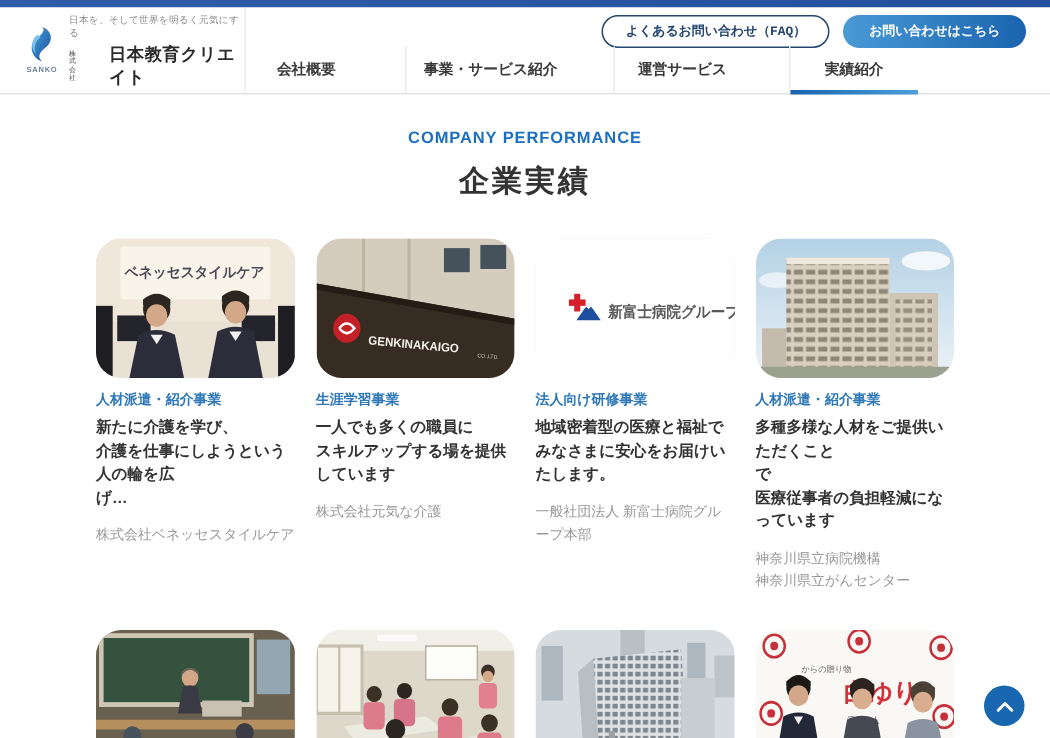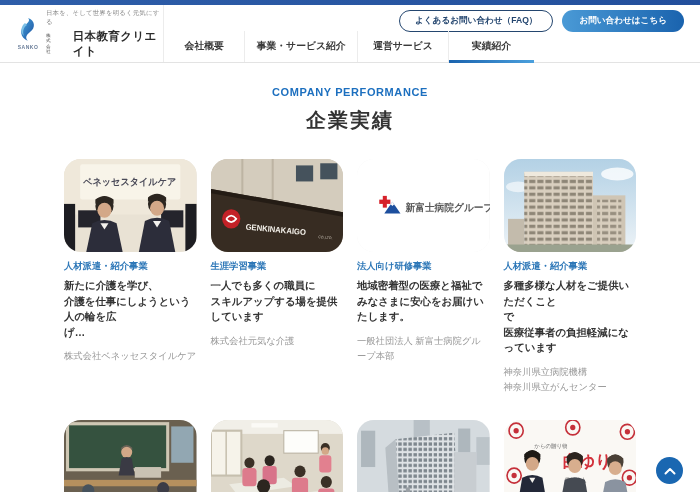--- a/index.html
+++ b/index.html
@@ -14,26 +14,26 @@
   .header { display:flex; height:58px; border-bottom:1px solid #e3e3e3; background:#fff; }
   .logo-area { width:164px; border-right:1px solid #ececec; display:flex; align-items:center; gap:6px; padding-left:16px; }
   .logo-mark { display:flex; flex-direction:column; align-items:center; }
   .logo-mark .sanko { font-size:5px; color:#6b7e9a; letter-spacing:.5px; margin-top:1px; font-weight:bold; }
   .logo-text .tagline { font-size:6.4px; color:#8a8a8a; letter-spacing:.2px; }
   .logo-name { display:flex; align-items:center; gap:19px; margin-top:2px; }
   .kabushiki { font-size:4.6px; color:#444; line-height:1.15; }
   .company-name { font-size:11.5px; font-weight:bold; color:#2b2b2b; letter-spacing:.4px; }
 
   .header-right { flex:1; display:flex; flex-direction:column; }
-  .header-buttons { display:flex; justify-content:flex-end; align-items:center; gap:9px; padding:5px 16px 0 0; height:26px; }
+  .header-buttons { display:flex; justify-content:flex-end; align-items:center; gap:9px; padding:5px 16px 0 0; height:26px;font-family:Liberation Mono, monospace; }
   .btn { border-radius:999px; font-size:8.6px; font-weight:bold; cursor:pointer; font-family:inherit; }
   .btn-faq { background:#fff; border:1px solid #24466f; color:#24466f; padding:4px 15px; }
   .btn-contact { background:linear-gradient(90deg,#4a9ad6,#1a63ae); border:none; color:#fff; padding:5px 17px; }
 
-  .nav { display:flex; flex:1; align-items:stretch; }
+  .nav { display:flex; flex:1; align-items:stretch;gap:26px; }
   .nav-item { display:flex; align-items:center; justify-content:center; font-size:9.8px; font-weight:600; color:#3a3a3a; border-left:1px solid #ececec; position:relative; cursor:pointer; }
   .nav-item:first-child { border-left:none; }
   .nav-item.w1 { flex:0 0 15%; } .nav-item.w2 { flex:0 0 15%; }
   .nav-item.w3 { flex:0 0 21%; } .nav-item.w4 { flex:0 0 17%; }
   .nav-item.w5 { flex:0 0 16%; } .nav-item.w6 { flex:0 0 16%; }
   .nav-item.active::after { content:""; position:absolute; left:0; right:0; bottom:-1px; height:3px; background:linear-gradient(90deg,#1a63ae,#4ba0dd); }
 
   
   .section-head { text-align:center; padding-top:23px; }
   .eyebrow { color:#1c6fbf; font-size:11px; font-weight:bold; letter-spacing:.6px; }

